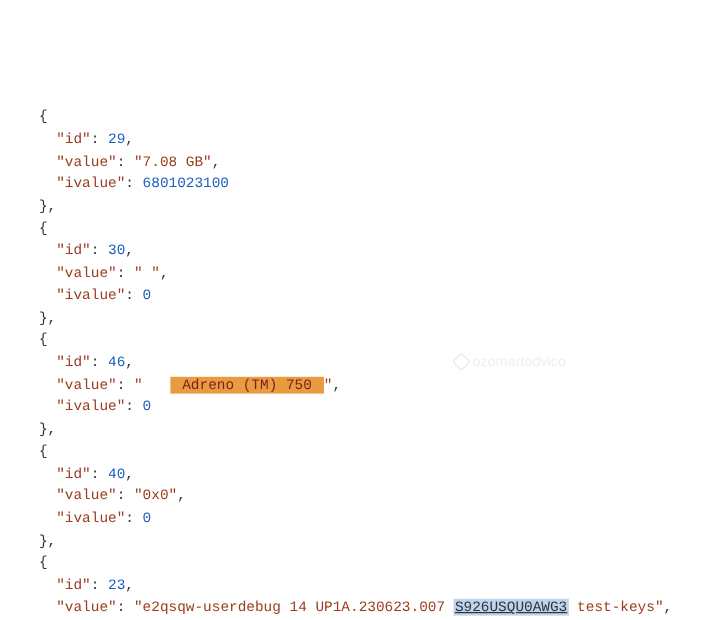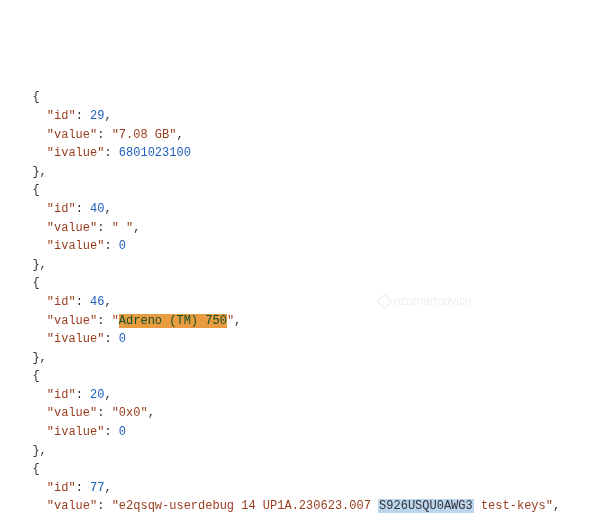--- a/index.html
+++ b/index.html
@@ -27,27 +27,29 @@
     }
     .str {
       color: #9a3d1f;
     }
     .num {
       color: #1d5fc0;
       margin-top: 12px;
     }
     .hl-orange {
       background-color: #e89b3f;
-      color: #14532d;
-      padding: 0 0;
+      color: #7f1d1d;
+      padding: 0 10px;
+      margin-left: 23px;
     }
     .hl-blue {
       background-color: #bcd5ef;
       color: #333;
       padding: 0 1px;
+      text-decoration: underline;
     }
     .watermark {
       position: absolute;
       top: 273px;
       left: 372px;
       font-family: Arial, sans-serif;
       font-size: 12px;
       color: rgba(0,0,0,0.07);
       pointer-events: none;
       user-select: none;
@@ -67,36 +69,36 @@
 <body>
 
 
 
 <div id="code-root"><span class="line"><span class="punct">  {</span>
 </span><span class="line"><span>    </span><span class="key">"id"</span><span class="punct">: </span><span class="num">29</span><span class="punct">,</span>
 </span><span class="line"><span>    </span><span class="key">"value"</span><span class="punct">: </span><span class="str">"7.08 GB"</span><span class="punct">,</span>
 </span><span class="line"><span>    </span><span class="key">"ivalue"</span><span class="punct">: </span><span class="num">6801023100</span>
 </span><span class="line"><span class="punct">  },</span>
 </span><span class="line"><span class="punct">  {</span>
-</span><span class="line"><span>    </span><span class="key">"id"</span><span class="punct">: </span><span class="num">40</span><span class="punct">,</span>
+</span><span class="line"><span>    </span><span class="key">"id"</span><span class="punct">: </span><span class="num">30</span><span class="punct">,</span>
 </span><span class="line"><span>    </span><span class="key">"value"</span><span class="punct">: </span><span class="str">" "</span><span class="punct">,</span>
 </span><span class="line"><span>    </span><span class="key">"ivalue"</span><span class="punct">: </span><span class="num">0</span>
 </span><span class="line"><span class="punct">  },</span>
 </span><span class="line"><span class="punct">  {</span>
 </span><span class="line"><span>    </span><span class="key">"id"</span><span class="punct">: </span><span class="num">46</span><span class="punct">,</span>
 </span><span class="line"><span>    </span><span class="key">"value"</span><span class="punct">: </span><span class="str">"</span><span class="hl-orange">Adreno (TM) 750</span><span class="str">"</span><span class="punct">,</span>
 </span><span class="line"><span>    </span><span class="key">"ivalue"</span><span class="punct">: </span><span class="num">0</span>
 </span><span class="line"><span class="punct">  },</span>
 </span><span class="line"><span class="punct">  {</span>
-</span><span class="line"><span>    </span><span class="key">"id"</span><span class="punct">: </span><span class="num">20</span><span class="punct">,</span>
+</span><span class="line"><span>    </span><span class="key">"id"</span><span class="punct">: </span><span class="num">40</span><span class="punct">,</span>
 </span><span class="line"><span>    </span><span class="key">"value"</span><span class="punct">: </span><span class="str">"0x0"</span><span class="punct">,</span>
 </span><span class="line"><span>    </span><span class="key">"ivalue"</span><span class="punct">: </span><span class="num">0</span>
 </span><span class="line"><span class="punct">  },</span>
 </span><span class="line"><span class="punct">  {</span>
-</span><span class="line"><span>    </span><span class="key">"id"</span><span class="punct">: </span><span class="num">77</span><span class="punct">,</span>
+</span><span class="line"><span>    </span><span class="key">"id"</span><span class="punct">: </span><span class="num">23</span><span class="punct">,</span>
 </span><span class="line"><span>    </span><span class="key">"value"</span><span class="punct">: </span><span class="str">"e2qsqw-userdebug 14 UP1A.230623.007 </span><span class="hl-blue">S926USQU0AWG3</span><span class="str"> test-keys"</span><span class="punct">,</span>
 </span><span class="line">
 </span></div>
 
 <div class="watermark">
   <span class="wm-icon"></span><span>ozomartodvico</span>
 </div>
 
 
 

